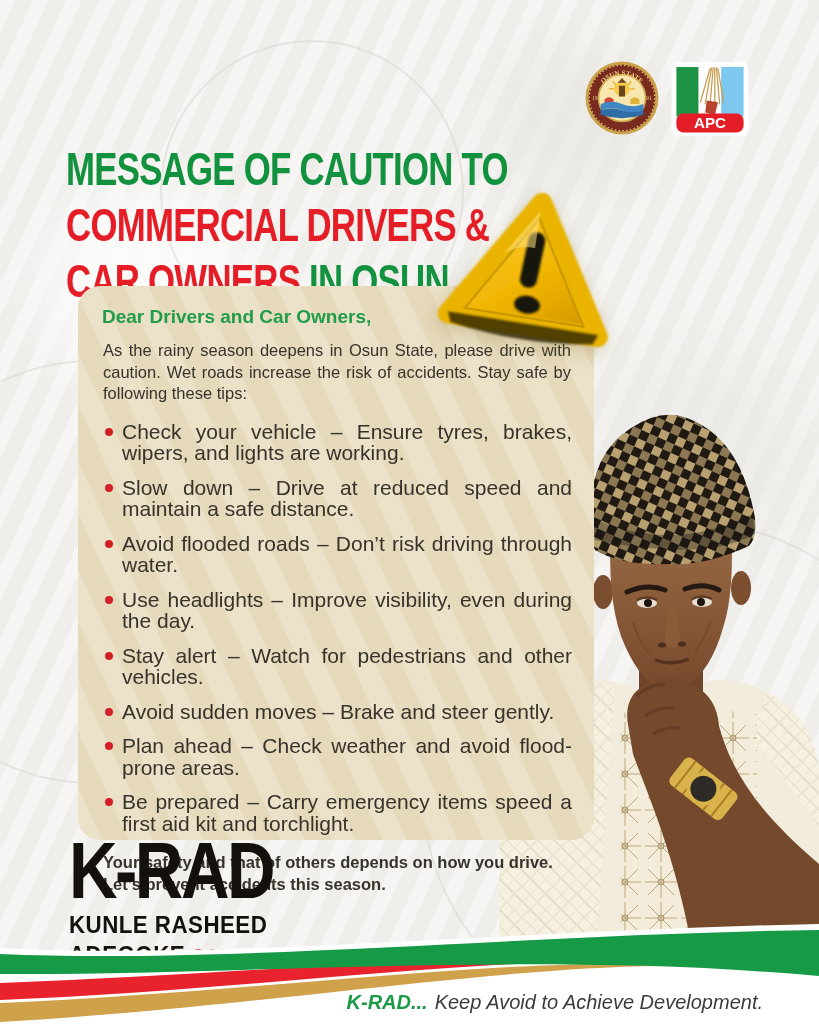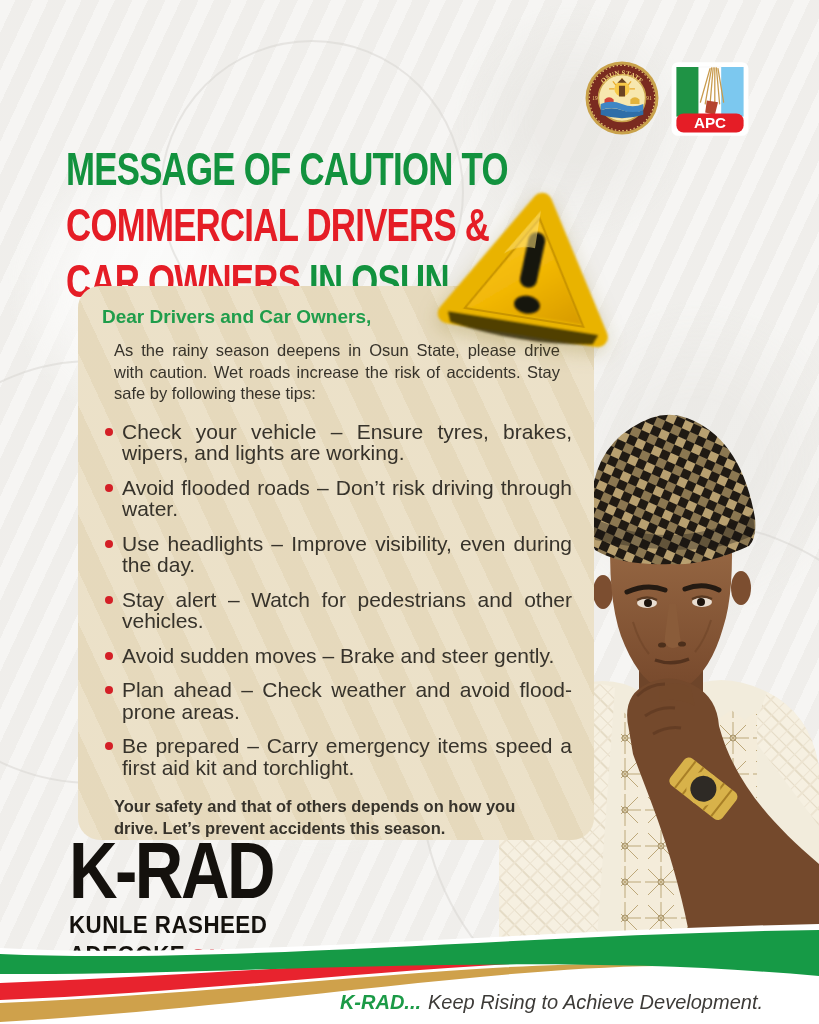--- a/index.html
+++ b/index.html
@@ -37,21 +37,21 @@
   
   .warn{position:absolute;left:442px;top:188px;width:180px;height:158px;z-index:5;
     transform:rotate(9deg);filter:drop-shadow(0 6px 10px rgba(120,100,0,.25));}
 
   
   .card{position:absolute;left:78px;top:286px;width:516px;height:554px;z-index:4;
     background:#e9ddc1;border-radius:22px;padding:20px 22px 18px 24px;box-sizing:border-box;}
   .card-texture{position:absolute;inset:0;border-radius:22px;
     background:repeating-linear-gradient(65deg,rgba(255,255,255,.12) 0 22px,rgba(190,170,130,.08) 22px 46px);pointer-events:none;}
   .salutation{position:relative;margin:0 0 12px 0;font-size:19px;font-weight:800;color:#1f9d4b;}
-  .intro,.closing{position:relative;margin:12px;font-size:16.5px;line-height:21.5px;color:#37332b;text-align:justify;}
+  .intro,.closing{position:relative;margin:1px;font-size:16.5px;line-height:21.5px;color:#37332b;text-align:justify;}
   .closing{margin-top:18px;text-align:left;font-weight:bold;}
   .tips{position:relative;list-style:none;margin:16px 0 0 0;padding:0;}
   .tips li{position:relative;padding-left:20px;margin-bottom:13px;font-size:21px;
     line-height:21.5px;color:#37332b;text-align:justify;}
   .tips li::before{content:"";position:absolute;left:3px;top:7px;width:8px;height:8px;
     border-radius:50%;background:#d41f26;}
 
   
   .portrait{position:absolute;left:499px;top:396px;width:320px;height:570px;z-index:3;}
 
@@ -236,20 +236,21 @@
       </g>
     </g>
   </svg>
 
   <section class="card">
     <div class="card-texture"></div>
     <h2 class="salutation">Dear Drivers and Car Owners,</h2>
     <p class="intro">As the rainy season deepens in Osun State, please drive with caution. Wet roads increase the risk of accidents. Stay safe by following these tips:</p>
     <ul class="tips">
         <li><span>Check your vehicle – Ensure tyres, brakes, wipers, and lights are working.</span></li>
+        <li><span>Slow down – Drive at reduced speed and maintain a safe distance.</span></li>
         <li><span>Avoid flooded roads – Don’t risk driving through water.</span></li>
         <li><span>Use headlights – Improve visibility, even during the day.</span></li>
         <li><span>Stay alert – Watch for pedestrians and other vehicles.</span></li>
         <li><span>Avoid sudden moves – Brake and steer gently.</span></li>
         <li><span>Plan ahead – Check weather and avoid flood-prone areas.</span></li>
         <li><span>Be prepared – Carry emergency items speed a first aid kit and torchlight.</span></li>
       </ul>
     <p class="closing">Your safety and that of others depends on how you drive. Let’s prevent accidents this season.</p>
   </section>
 
@@ -263,15 +264,15 @@
   </div>
 
   <svg class="waves" viewBox="0 0 819 140" preserveAspectRatio="none">
     <path d="M0,64 C220,76 520,46 819,40 L819,140 L0,140 Z" fill="#ffffff"></path>
     <path d="M0,119 C250,108 480,76 650,80 C655,80.2 658,81 660,82 C480,84 250,124 0,138 Z" fill="#cfa14b"></path>
     <path d="M0,99 C250,90 500,64 700,74 L701,76 C500,70 250,106 0,116 Z" fill="#e8232e"></path>
     <path d="M0,70 C230,80 530,50 819,46 L819,92 C530,66 230,92 0,90 Z" fill="#169a46"></path>
   </svg>
 
   <div class="tagline">
-    <span class="tg-bold">K-RAD...</span><span>Keep Rising to Achieve Development.</span>
+    <span class="tg-bold">K-RAD...</span><span>Keep Avoid to Achieve Development.</span>
   </div>
 </div>
 
 </body></html>

